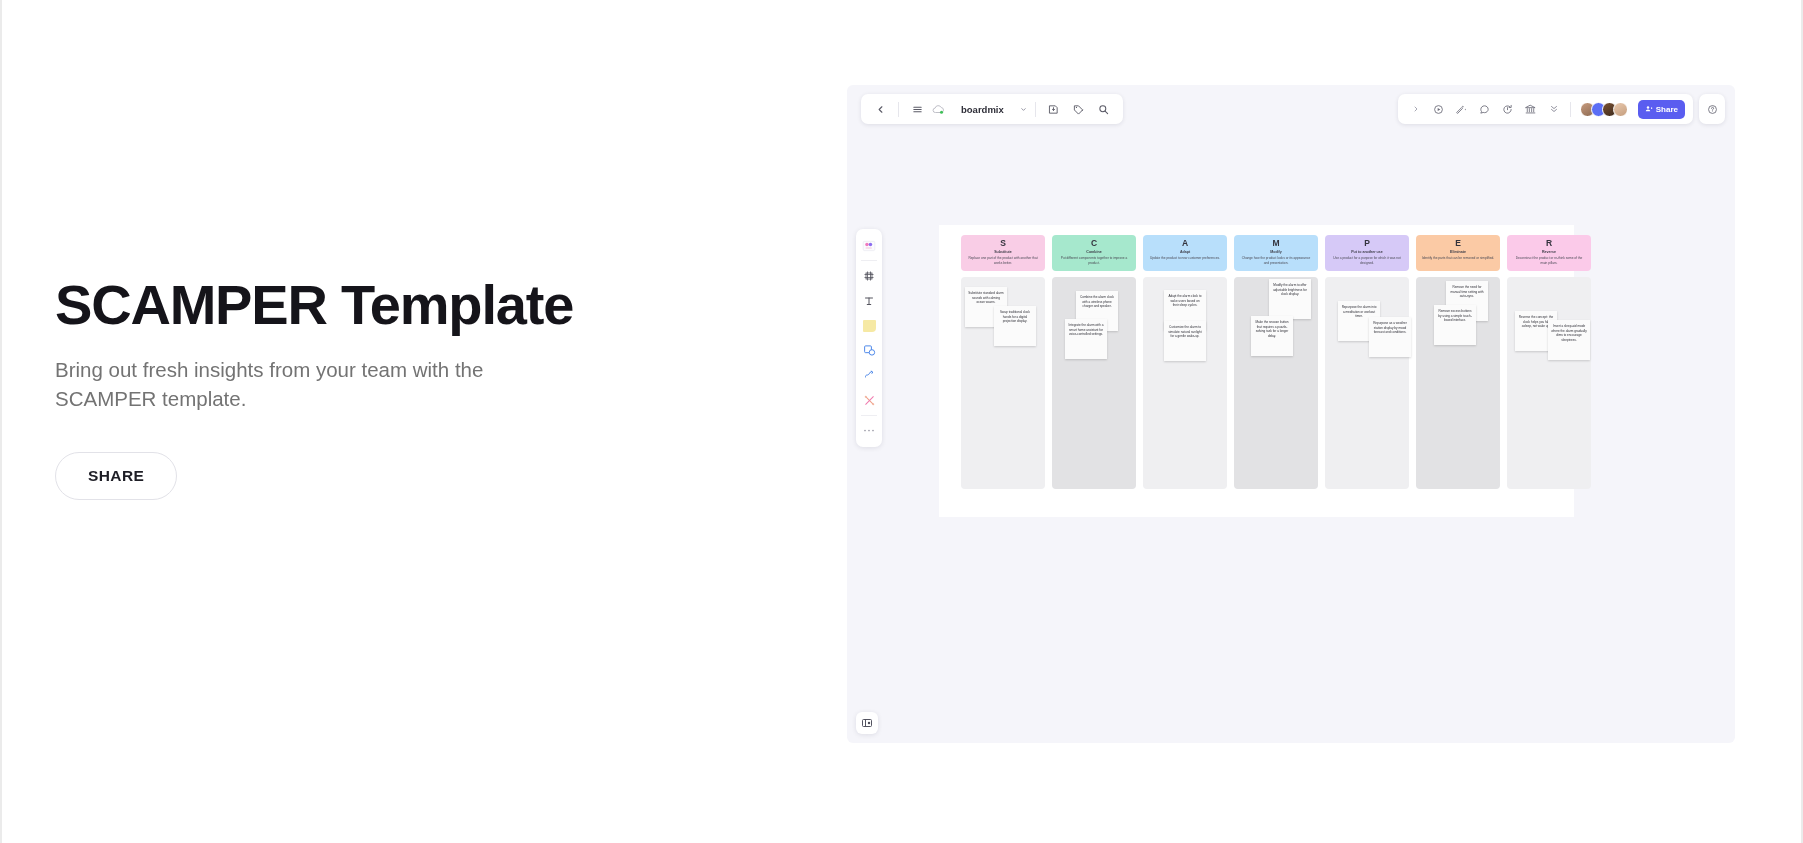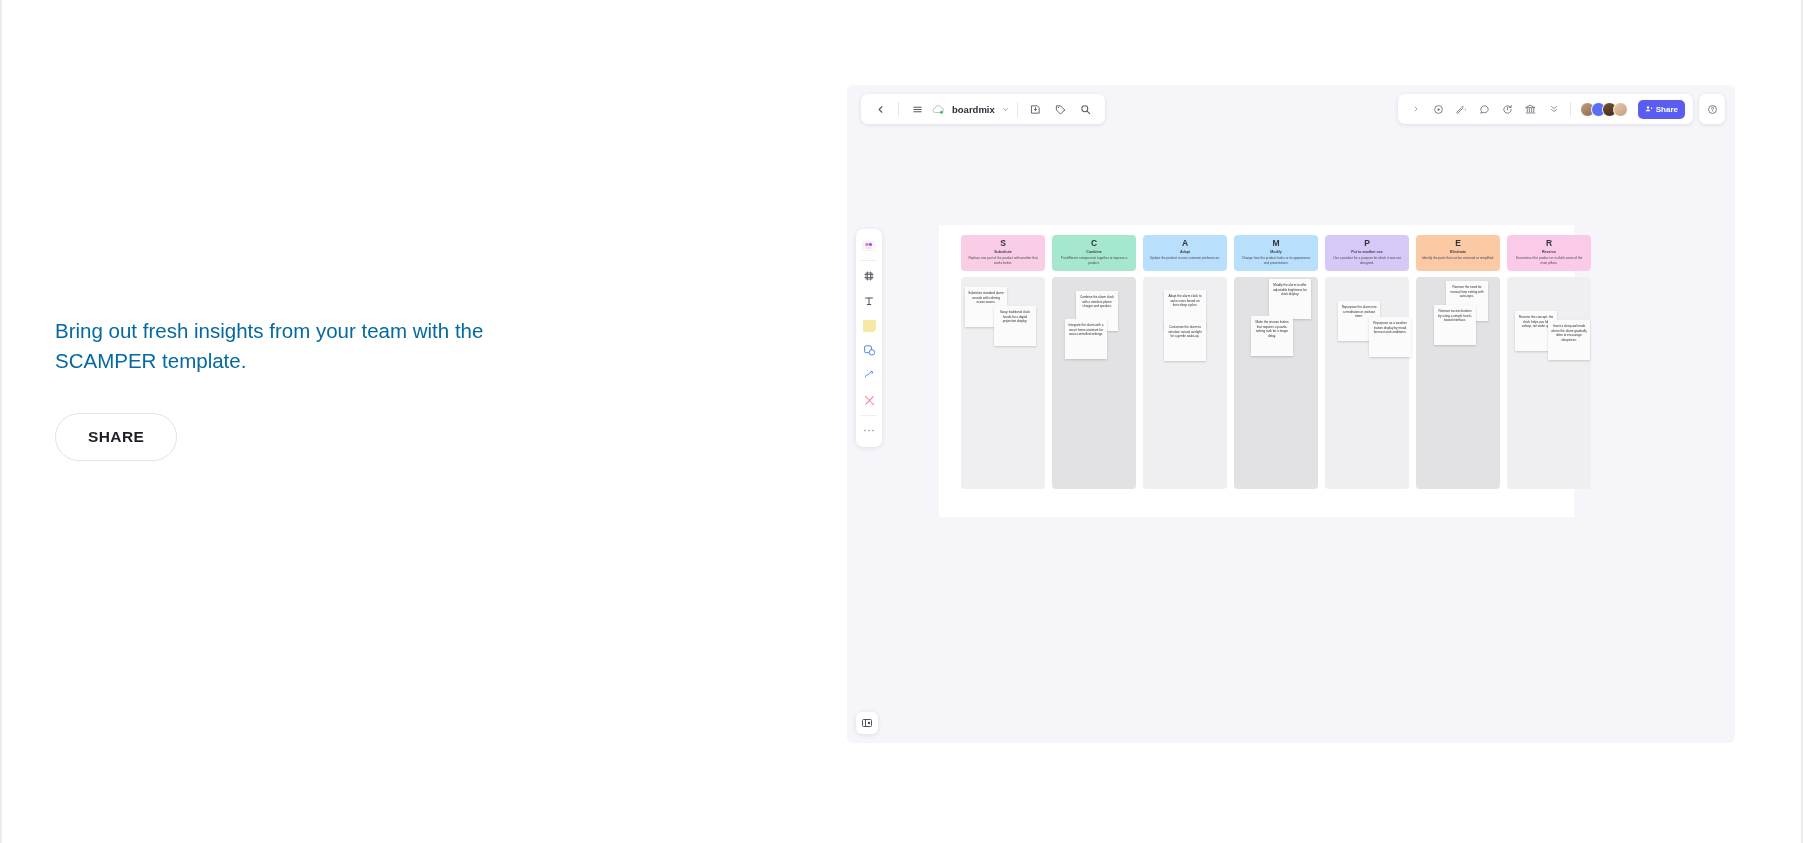--- a/index.html
+++ b/index.html
@@ -25,24 +25,24 @@
   }
   .hero-title {
     font-size: 56px;
     line-height: 1.05;
     font-weight: 700;
     letter-spacing: -1.2px;
     color: #15141a;
     white-space: nowrap;
   }
   .hero-sub {
-    margin-top: 40px;
+    margin-top: 20px;
     font-size: 20.5px;
     line-height: 1.44;
-    color: #0369a1;
+    color: #737373;
     max-width: 470px;
     font-weight: 400;
   }
   .hero-actions {
     margin-top: 38px;
     display: flex;
     align-items: center;
     gap: 18px;
   }
   .btn-primary {
@@ -127,21 +127,21 @@
   .ticon {
     width: 20px; height: 20px;
     display: flex; align-items: center; justify-content: center;
     color: #6b6b78;
     cursor: pointer;
     flex: none;
   }
   .ticon svg { display: block; }
   .tdiv { width: 1px; height: 15px; background: #e6e6ec; margin: 0 3px; flex: none; }
   .doc-title {
-    display: flex; align-items: center; gap: 7px;
+    display: flex; align-items: center; gap: 16px;
     font-size: 9.5px; color: #2e2e38; font-weight: 600;
     cursor: pointer; white-space: nowrap;
   }
   .cloud-ic { position: relative; width: 13px; height: 11px; flex: none; }
   .avatars { display: flex; align-items: center; margin-left: 3px; }
   .av {
     width: 15px; height: 15px; border-radius: 50%;
     border: 1.4px solid #fff; margin-left: -4px;
   }
   .av:first-child { margin-left: 0; }
@@ -239,20 +239,21 @@
     text-align: center;
     overflow: hidden;
   }
 </style>
 </head>
 <body>
 
 <div class="page">
 
   <div class="hero">
+    <div class="hero-title">SCAMPER Template</div>
     <div class="hero-sub">Bring out fresh insights from your team with the SCAMPER template.</div>
     <div class="hero-actions">
       <button class="btn-secondary">SHARE</button>
     </div>
   </div>
 
   <div class="board">
 
     <div class="tb-left">
       <div class="ticon">

